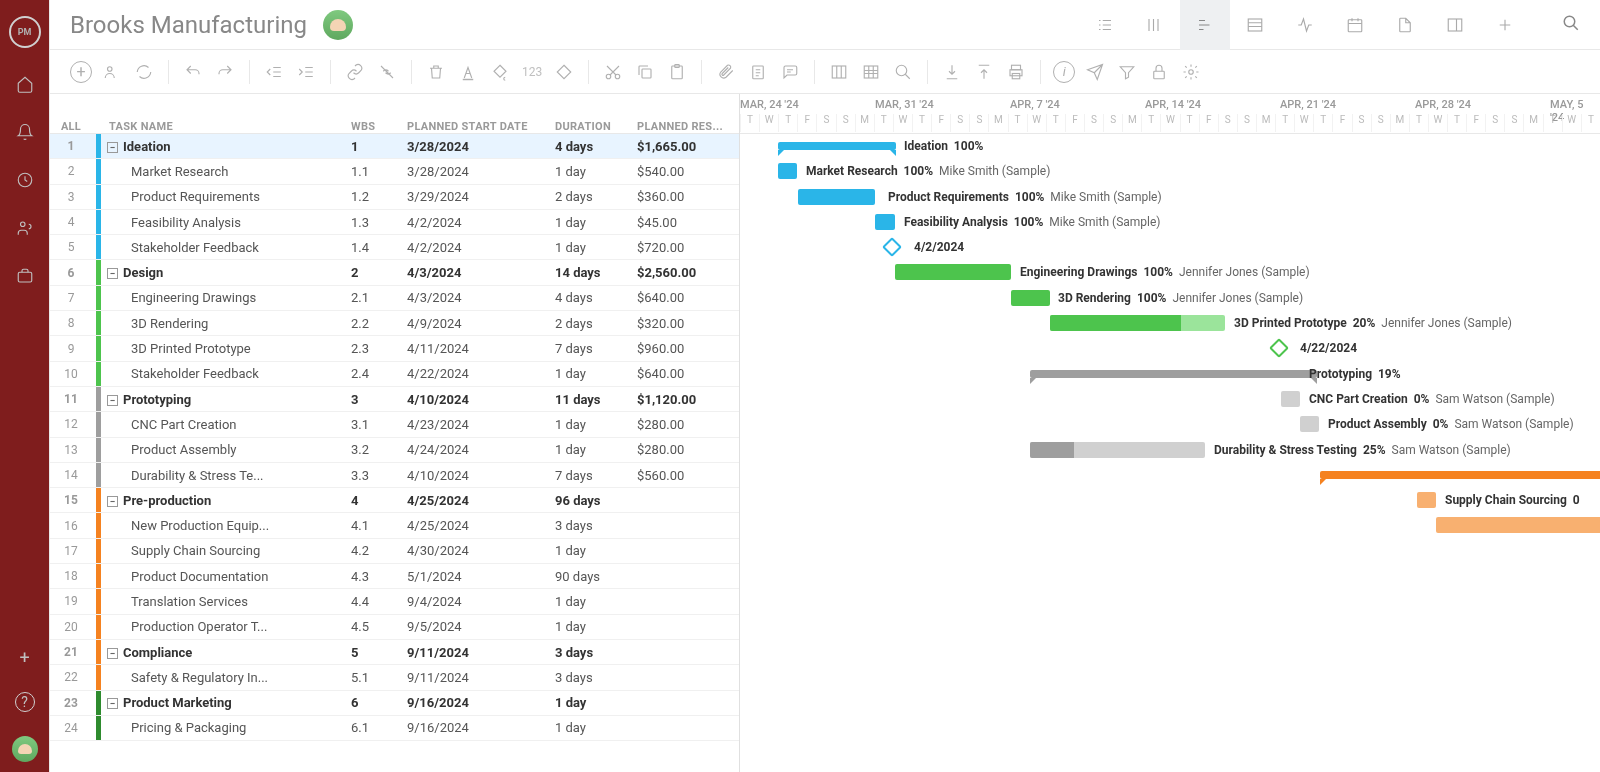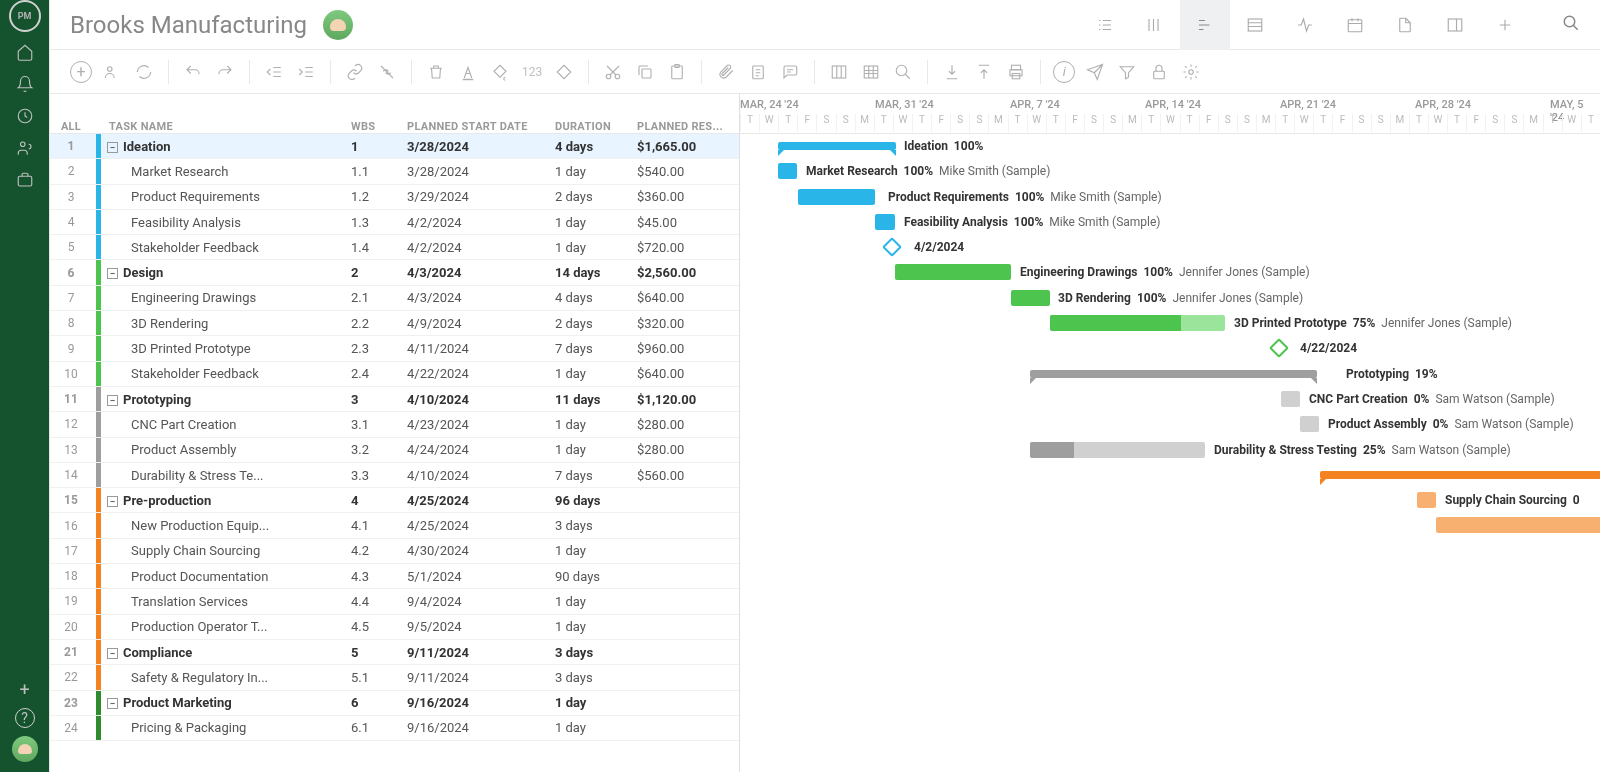--- a/index.html
+++ b/index.html
@@ -1,17 +1,17 @@
 <!DOCTYPE html>
 <html><head>
 <meta charset="utf-8">
 <style>
 *{box-sizing:border-box;margin:0;padding:0;font-family:-apple-system,BlinkMacSystemFont,"Segoe UI",Roboto,Arial,sans-serif}
 body{background:#fff;width:1600px;height:772px;overflow:hidden;display:flex}
-.leftnav{width:50px;background:#14532d;border-right:1px solid #e8e8e8;display:flex;flex-direction:column;align-items:center;padding-top:0;gap:8px}
+.leftnav{width:50px;background:#7f1d1d;border-right:1px solid #e8e8e8;display:flex;flex-direction:column;align-items:center;padding-top:16px;gap:24px}
 .leftnav .logo{width:32px;height:32px;border:2px solid #d0d0d0;border-radius:50%;display:flex;align-items:center;justify-content:center;font-size:9px;font-weight:700;color:#b0b0b0}
 .leftnav .navicon{width:24px;height:24px;display:flex;align-items:center;justify-content:center;color:#c0c0c0;cursor:pointer}
 .leftnav .navicon svg{width:18px;height:18px;stroke:#c0c0c0;fill:none;stroke-width:1.5}
 .leftnav .spacer{flex:1}
 .leftnav .plus{font-size:18px;color:#c0c0c0;cursor:pointer}
 .leftnav .help{font-size:14px;color:#c0c0c0;border:1.5px solid #d0d0d0;border-radius:50%;width:20px;height:20px;display:flex;align-items:center;justify-content:center;cursor:pointer}
 .leftnav .avatar{width:26px;height:26px;border-radius:50%;background:linear-gradient(#7fc97f,#5fa85f);margin-bottom:10px;display:flex;align-items:center;justify-content:center}
 .leftnav .avatar .face{width:14px;height:10px;background:#f4d4b4;border-radius:7px 7px 3px 3px;position:relative}
 .main{flex:1;display:flex;flex-direction:column}
 .topbar{height:50px;border-bottom:1px solid #e8e8e8;display:flex;align-items:center;padding:0 20px;gap:12px}
@@ -656,29 +656,29 @@
             <div class="barlabel" style="left: 280px;"><b>Engineering Drawings</b> &nbsp;<b>100%</b> &nbsp;Jennifer Jones (Sample)</div>
           </div>
           <div class="grow2">
             <div class="bar" style="left: 271px; width: 39px; background: rgb(77, 196, 77);"></div>
             <div class="barlabel" style="left: 318px;"><b>3D Rendering</b> &nbsp;<b>100%</b> &nbsp;Jennifer Jones (Sample)</div>
           </div>
           <div class="grow2">
             <div class="bar" style="left: 310px; width: 175px; background: rgb(155, 228, 155);">
               <div style="position: absolute; left: 0px; top: 0px; bottom: 0px; width: 75%; background: rgb(77, 196, 77); border-radius: 2px 0px 0px 2px;"></div>
             </div>
-            <div class="barlabel" style="left: 494px;"><b>3D Printed Prototype</b> &nbsp;<b>75%</b> &nbsp;Jennifer Jones (Sample)</div>
+            <div class="barlabel" style="left: 494px;"><b>3D Printed Prototype</b> &nbsp;<b>20%</b> &nbsp;Jennifer Jones (Sample)</div>
           </div>
           <div class="grow2">
             <div class="bar milestone" style="left: 532px; background: rgb(255, 255, 255); border-color: rgb(77, 196, 77);"></div>
             <div class="barlabel" style="left: 560px;"><b>4/22/2024</b></div>
           </div>
           <div class="grow2">
             <div class="bar summary" style="left: 290px; width: 287px; background: rgb(158, 158, 158); color: rgb(158, 158, 158);"></div>
-            <div class="barlabel" style="left: 606px;"><b>Prototyping</b> &nbsp;<b>19%</b></div>
+            <div class="barlabel" style="left: 569px;"><b>Prototyping</b> &nbsp;<b>19%</b></div>
           </div>
           <div class="grow2">
             <div class="bar" style="left: 541px; width: 19px; background: rgb(208, 208, 208);"></div>
             <div class="barlabel" style="left: 569px;"><b>CNC Part Creation</b> &nbsp;<b>0%</b> &nbsp;Sam Watson (Sample)</div>
           </div>
           <div class="grow2">
             <div class="bar" style="left: 560px; width: 19px; background: rgb(208, 208, 208);"></div>
             <div class="barlabel" style="left: 588px;"><b>Product Assembly</b> &nbsp;<b>0%</b> &nbsp;Sam Watson (Sample)</div>
           </div>
           <div class="grow2">

